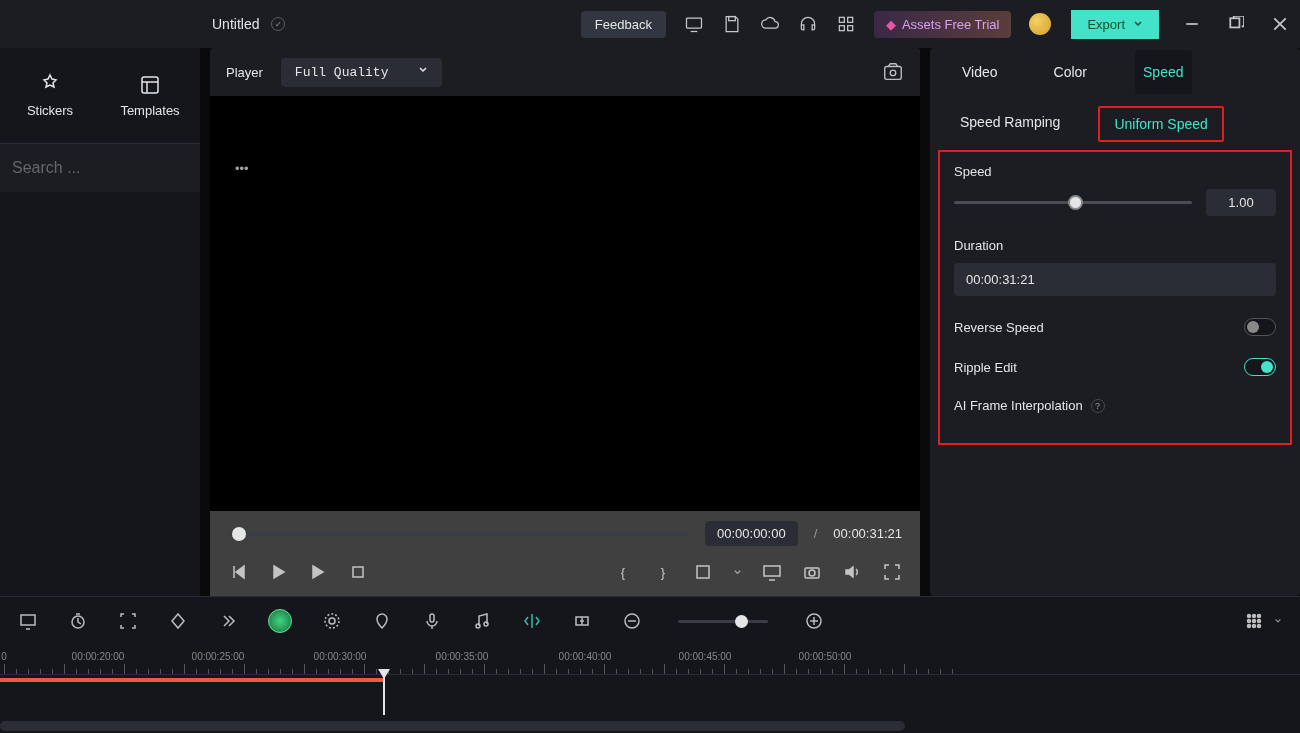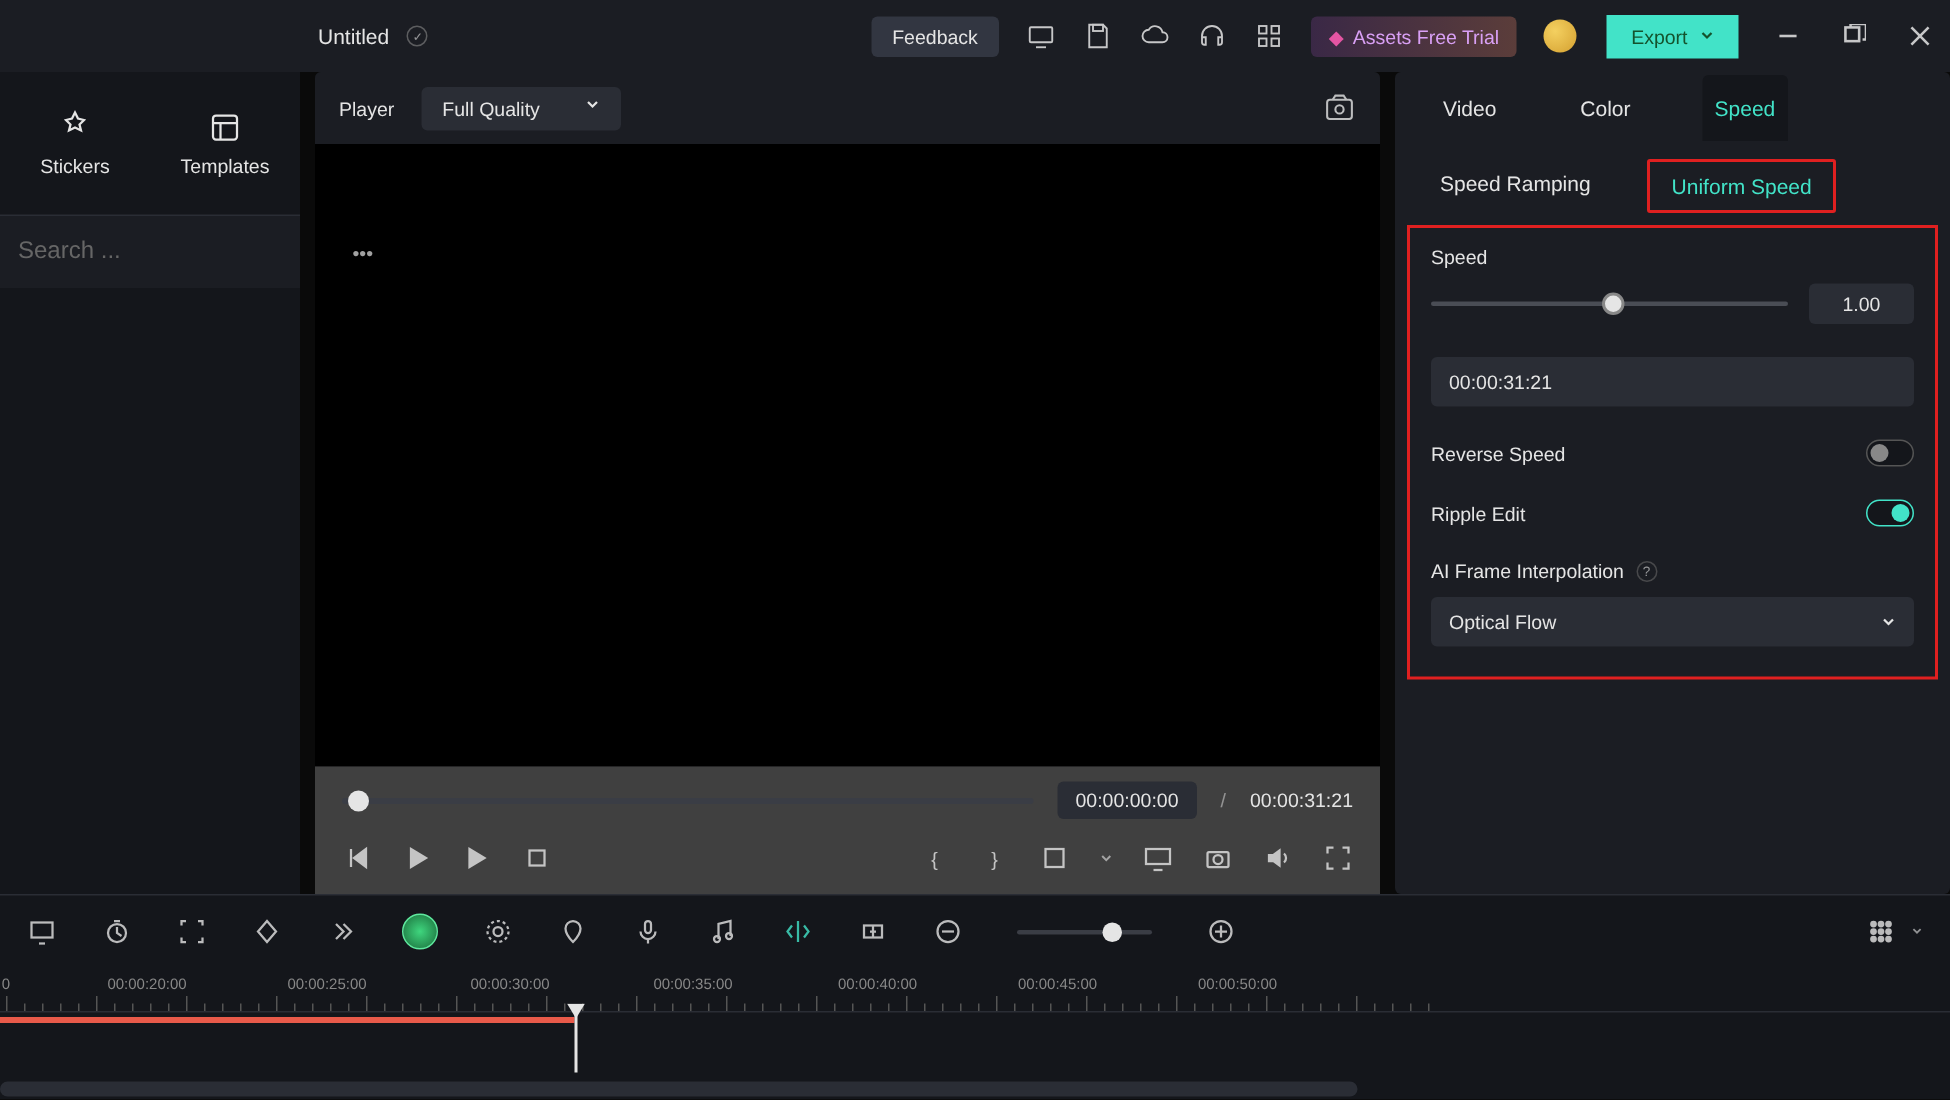--- a/index.html
+++ b/index.html
@@ -20,21 +20,21 @@
 .left-panel{width:200px;background:#14161b;display:flex;flex-direction:column;}
 .left-tabs{height:96px;display:flex;border-bottom:1px solid #2a2d35;}
 .left-tab{flex:1;display:flex;flex-direction:column;align-items:center;justify-content:center;gap:6px;cursor:pointer;}
 .left-tab svg{width:24px;height:24px;}
 .search-row{height:48px;display:flex;align-items:center;padding:0 12px;gap:8px;background:#1b1d23;}
 .search-input{flex:1;background:transparent;border:none;color:#e5e5e5;font-size:16px;outline:none;}
 .search-input::placeholder{color:#666;}
 .filter-icon,.more-icon{width:20px;height:20px;cursor:pointer;opacity:.7;display:flex;align-items:center;justify-content:center;}
 .center{flex:1;background:#14161b;margin-left:10px;display:flex;flex-direction:column;border-radius:4px;}
 .player-bar{height:48px;display:flex;align-items:center;padding:0 16px;background:#1b1d23;border-radius:4px 4px 0 0;}
-.quality-select{margin-left:18px;background:#2a2d35;padding:7px 14px;border-radius:4px;display:flex;gap:30px;cursor:pointer;}
+.quality-select{margin-left:18px;background:#2a2d35;padding:7px 14px;border-radius:4px;display:flex;gap:30px;cursor:pointer;font-family:Liberation Mono, monospace;}
 .snapshot-icon{width:22px;height:22px;cursor:pointer;opacity:.8;}
 .preview{flex:1;background:#000;}
 .controls-bar{background:#404040;padding:10px 18px 14px;}
 .scrub-row{display:flex;align-items:center;gap:16px;}
 .scrub-track{flex:1;height:4px;background:#3a3d45;border-radius:2px;position:relative;}
 .scrub-thumb{position:absolute;left:4px;top:-5px;width:14px;height:14px;background:#e5e5e5;border-radius:50%;}
 .time-cur{background:#2a2d35;padding:5px 12px;border-radius:4px;font-size:13px;}
 .time-sep{opacity:.5;}
 .play-row{display:flex;align-items:center;gap:20px;margin-top:16px;}
 .pc-icon{width:20px;height:20px;cursor:pointer;opacity:.8;display:flex;align-items:center;justify-content:center;}
@@ -273,42 +273,37 @@
       <span class="sub-tab active">Uniform Speed</span>
     </div>
     <div class="speed-panel">
       <div class="field-label">Speed</div>
       <div class="slider-row">
         <div class="slider-track">
             <div class="slider-thumb"></div>
           </div>
         <div class="num-input">1.00</div>
       </div>
+      <div class="field-label">Duration</div>
       <div class="duration-input">00:00:31:21</div>
       <div class="toggle-row">
         <span>Reverse Speed</span>
         <div class="toggle off">
             <div class="toggle-knob"></div>
           </div>
       </div>
       <div class="toggle-row">
         <span>Ripple Edit</span>
         <div class="toggle on">
             <div class="toggle-knob"></div>
           </div>
       </div>
       <div class="interp-label">
         <span>AI Frame Interpolation</span>
         <span class="help-icon">?</span>
-      </div>
-      <div class="select-box">
-        <span>Optical Flow</span>
-        <svg width="10" height="10" viewBox="0 0 10 10">
-            <path d="M2 3l3 3 3-3"></path>
-          </svg>
       </div>
     </div>
   </div>
 </div>
 
 <div class="timeline">
   <div class="tl-toolbar">
     <span class="tl-icon">
         <svg viewBox="0 0 20 20">
           <rect x="3" y="4" width="14" height="10"></rect>

